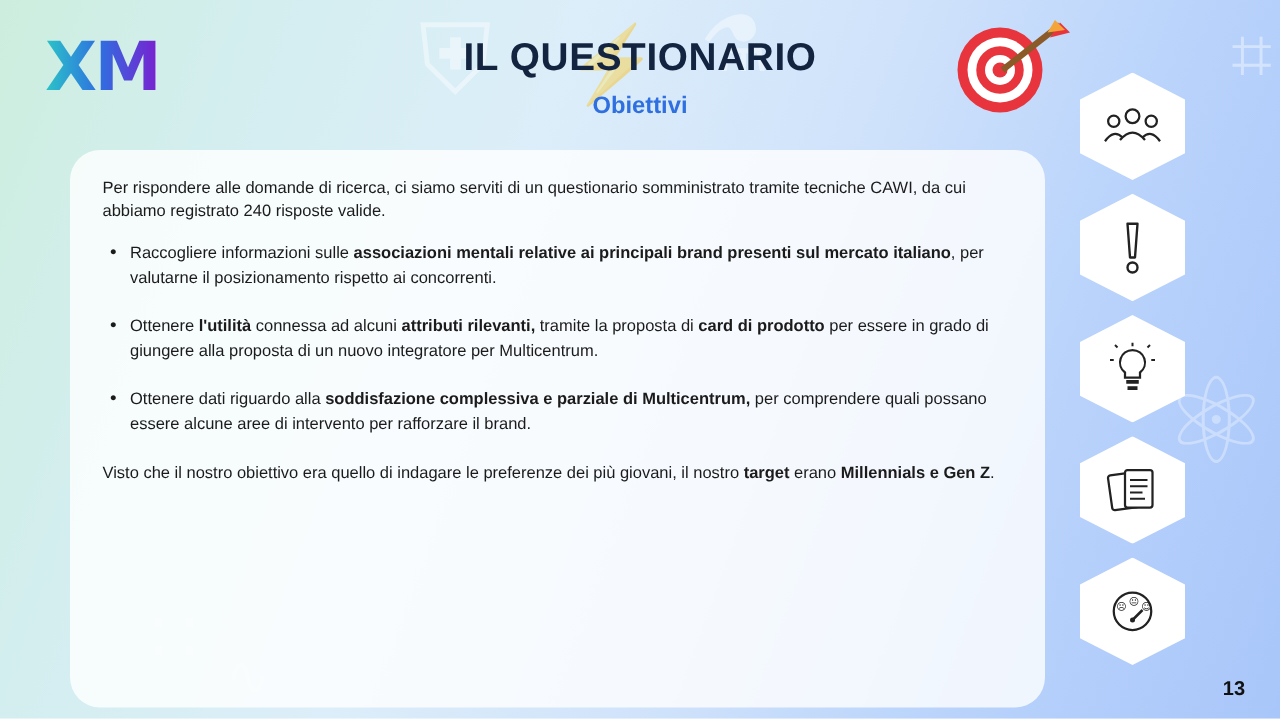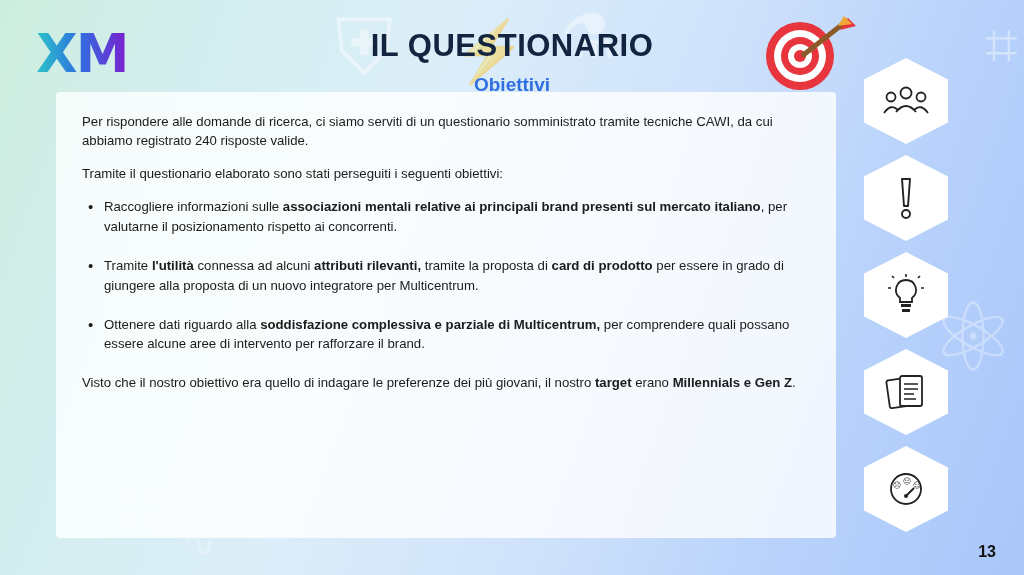--- a/index.html
+++ b/index.html
@@ -53,24 +53,24 @@
     position: absolute; left: 0; right: 0; top: 74px;
     text-align: center;
     font-size: 19px; font-weight: bold; color: #2f6fe0;
   }
 
   
   #target-icon { position: absolute; left: 752px; top: 16px; }
 
   
   #card {
-    position: absolute; left: 56px; top: 92px;
+    position: absolute; left: 56px; top: 120px;
     width: 780px; height: 446px;
     background: rgba(255,255,255,0.80);
-    border-radius: 4px;
+    border-radius: 24px;
     padding: 20px 26px 10px 26px;
     color: #1b1b1b;
   }
   .para {
     font-size: 13.2px;
     line-height: 1.45;
     margin: 0 0 14px 0;
   }
   ul.goals {
     list-style: none;
@@ -138,24 +138,23 @@
       <circle cx="48" cy="40" r="12" fill="#ffffff"></circle>
       <circle cx="48" cy="40" r="6" fill="#e8343c"></circle>
       <line x1="50" y1="40" x2="96" y2="4" stroke="#8a5a28" stroke-width="5"></line>
       <polygon points="96,2 104,10 88,14" fill="#e8343c"></polygon>
       <polygon points="92,0 100,8 86,10" fill="#f3a53a"></polygon>
     </svg>
   </div>
 
   <div id="card">
     <p class="para">Per rispondere alle domande di ricerca, ci siamo serviti di un questionario somministrato tramite tecniche CAWI, da cui abbiamo registrato 240 risposte valide.</p>
-    <p class="para">Tramite il questionario elaborato sono stati perseguiti i seguenti obiettivi:</p>
     <ul class="goals" id="goals-list">
         <li><span>Raccogliere informazioni sulle </span><b>associazioni mentali relative ai principali brand presenti sul mercato italiano</b><span>, per valutarne il posizionamento rispetto ai concorrenti.</span></li>
-        <li class="tight"><span>Tramite </span><b>l'utilità</b><span> connessa ad alcuni </span><b>attributi rilevanti,</b><span> tramite la proposta di </span><b>card di prodotto</b><span> per essere in grado di giungere alla proposta di un nuovo integratore per Multicentrum.</span></li>
+        <li class="tight"><span>Ottenere </span><b>l'utilità</b><span> connessa ad alcuni </span><b>attributi rilevanti,</b><span> tramite la proposta di </span><b>card di prodotto</b><span> per essere in grado di giungere alla proposta di un nuovo integratore per Multicentrum.</span></li>
         <li><span>Ottenere dati riguardo alla </span><b>soddisfazione complessiva e parziale di Multicentrum,</b><span> per comprendere quali possano essere alcune aree di intervento per rafforzare il brand.</span></li>
       </ul>
     <p id="closing"><span>Visto che il nostro obiettivo era quello di indagare le preferenze dei più giovani, il nostro </span><b>target</b><span> erano </span><b>Millennials e Gen Z</b><span>.</span></p>
   </div>
 
   <div id="rail">
     <div class="hex">
       <span>
         <svg width="46" height="34" viewBox="0 0 46 34">
           <circle cx="23" cy="9" r="5.5" fill="none" stroke="#222" stroke-width="1.8"></circle>

